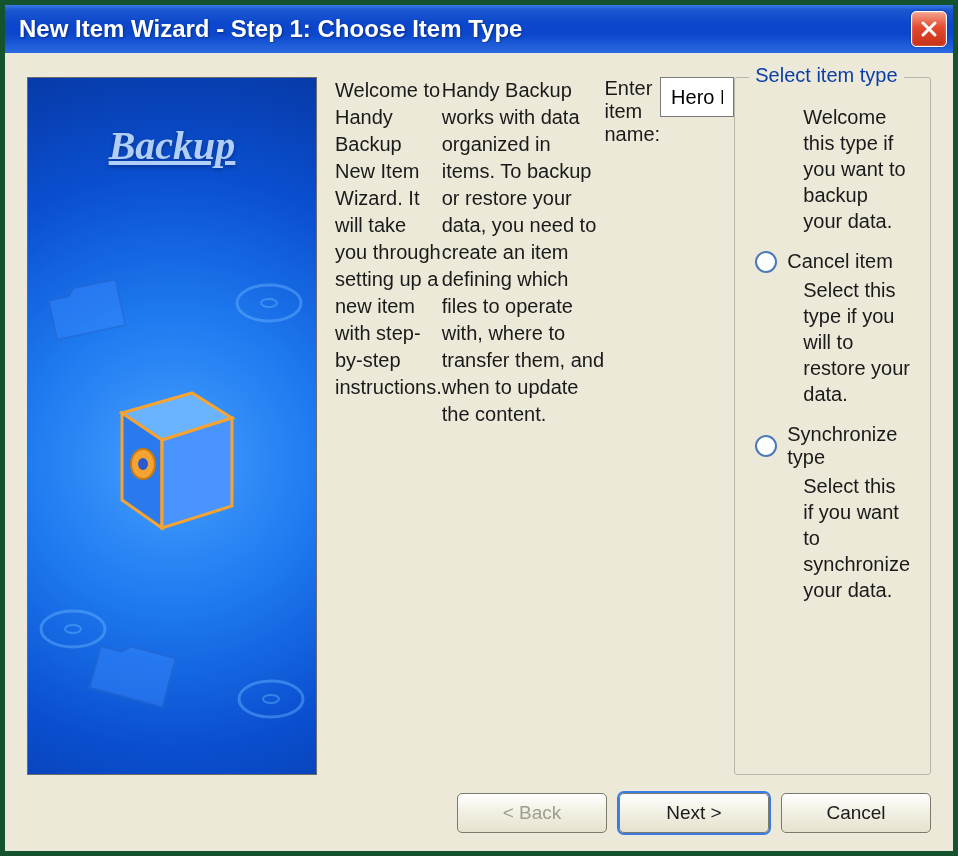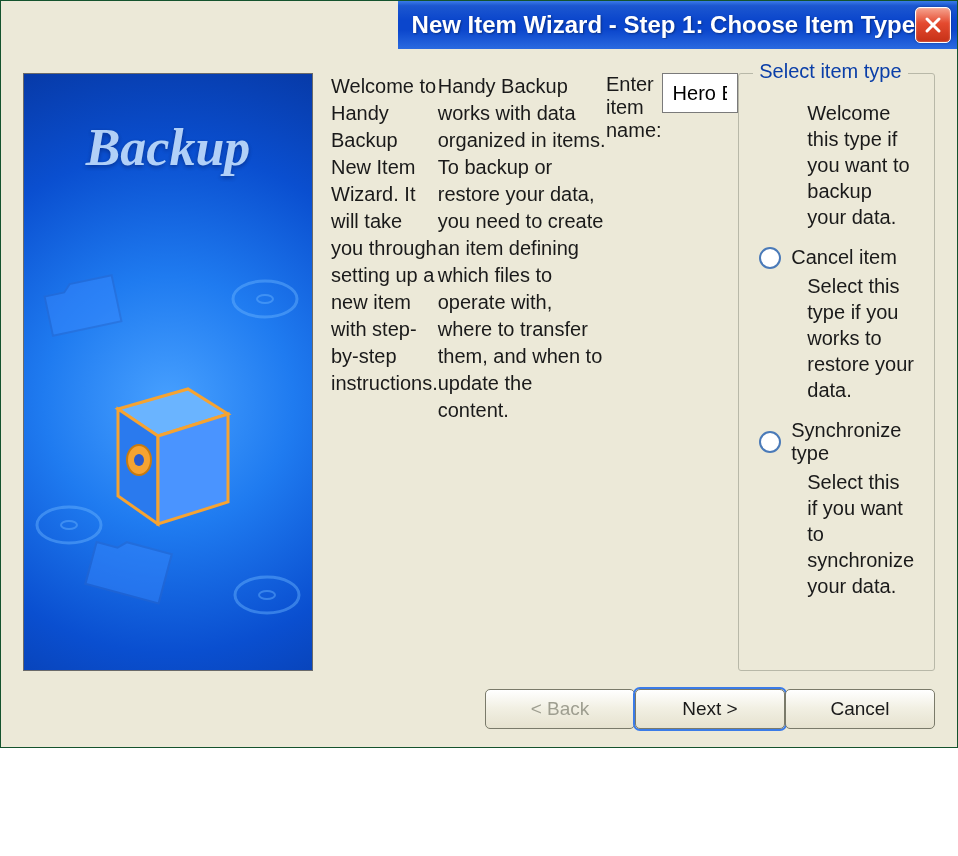--- a/index.html
+++ b/index.html
@@ -7,26 +7,25 @@
     margin: 0;
     padding: 0;
     font-family: "Comic Sans MS", "Tahoma", sans-serif;
     background: #fff;
     width: 958px;
     height: 856px;
     overflow: hidden;
   }
   .window {
     width: 958px;
-    height: 748px;
-    border: 1px solid #14532d;
+    height: 856px;
+    border: 5px solid #14532d;
     background: #ece9d8;
     display: flex;
     flex-direction: column;
-    align-items: flex-end;
   }
   .titlebar {
     height: 48px;
     background: linear-gradient(to bottom,
       #3a7be8 0%,
       #1c57d0 10%,
       #0b46cc 40%,
       #0b46cc 60%,
       #2a6ae0 100%);
     display: flex;
@@ -86,26 +85,27 @@
     pointer-events: none;
   }
   .side-graphic .logo-top {
     color: #a8d8ff;
     font-size: 28px;
     letter-spacing: 3px;
     opacity: 0.85;
   }
   .side-graphic .logo-bottom {
     color: #cfe7ff;
-    font-size: 52px;
+    font-size: 40px;
     font-weight: bold;
     font-style: italic;
     text-shadow: 0 2px 4px rgba(0,0,40,0.4);
     margin-top: -6px;
     opacity: 0.85;
+    text-decoration: underline;
   }
   .safe-box {
     position: absolute;
     top: 300px;
     left: 50%;
     transform: translateX(-50%);
     width: 150px;
     height: 160px;
   }
   .folder-deco, .disc-deco {
@@ -193,21 +193,21 @@
   .radio-desc {
     font-size: 20px;
     margin: 4px 0 16px 48px;
     line-height: 1.3;
   }
   .radio-desc:last-child { margin-bottom: 4px; }
 
   .button-bar {
     display: flex;
     justify-content: flex-end;
-    gap: 0;
+    gap: 12px;
     padding-top: 18px;
   }
   .wiz-btn {
     min-width: 150px;
     height: 40px;
     font-family: "Comic Sans MS", sans-serif;
     font-size: 19px;
     background: linear-gradient(to bottom, #ffffff 0%, #f1efe2 50%, #e6e2cf 100%);
     border: 1px solid #7a7a6a;
     border-radius: 5px;
@@ -293,21 +293,21 @@
 
         <div class="groupbox">
           <div class="groupbox-legend">Select item type</div>
 
           <div class="radio-desc">Welcome this type if you want to backup your data.</div>
 
           <div class="radio-row">
             <div class="radio-dot"></div>
             <div class="radio-label">Cancel item</div>
           </div>
-          <div class="radio-desc">Select this type if you works to restore your data.</div>
+          <div class="radio-desc">Select this type if you will to restore your data.</div>
 
           <div class="radio-row">
             <div class="radio-dot"></div>
             <div class="radio-label">Synchronize type</div>
           </div>
           <div class="radio-desc">Select this if you want to synchronize your data.</div>
         </div>
       </div>
     </div>
 

